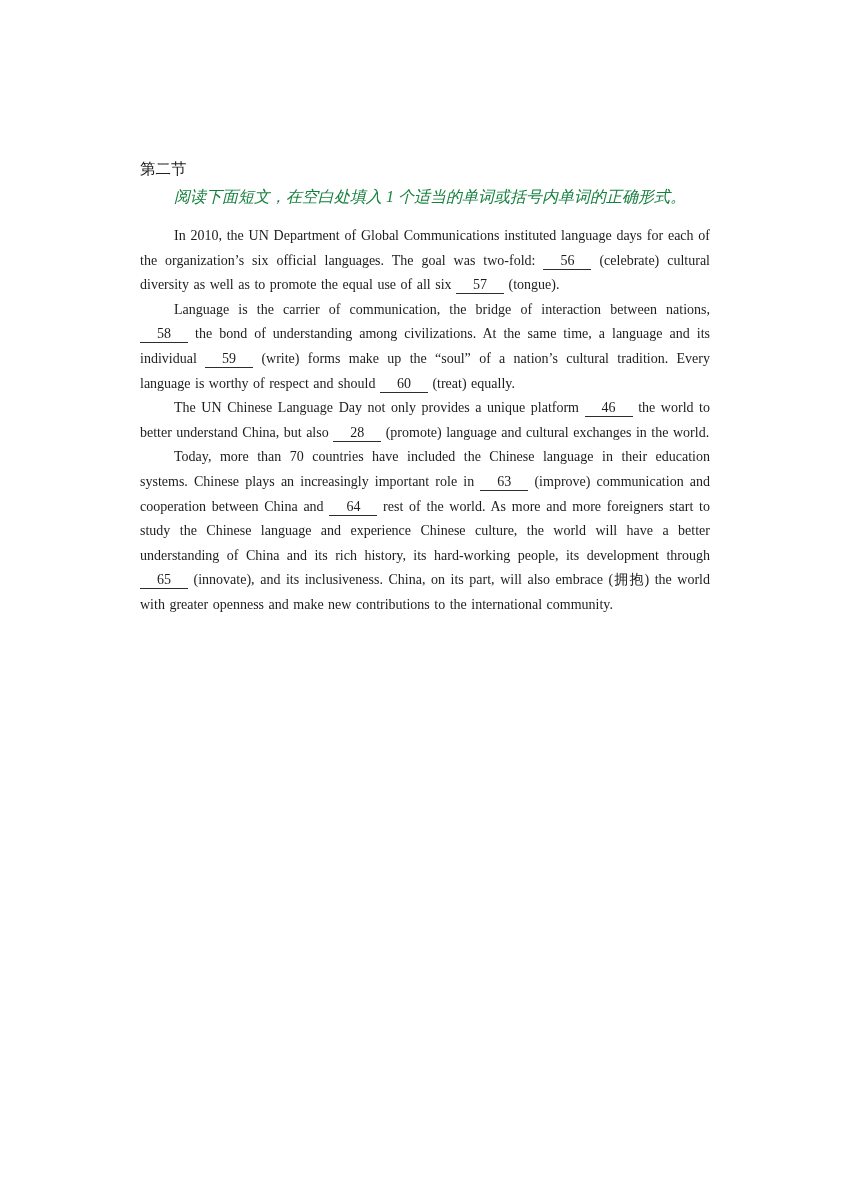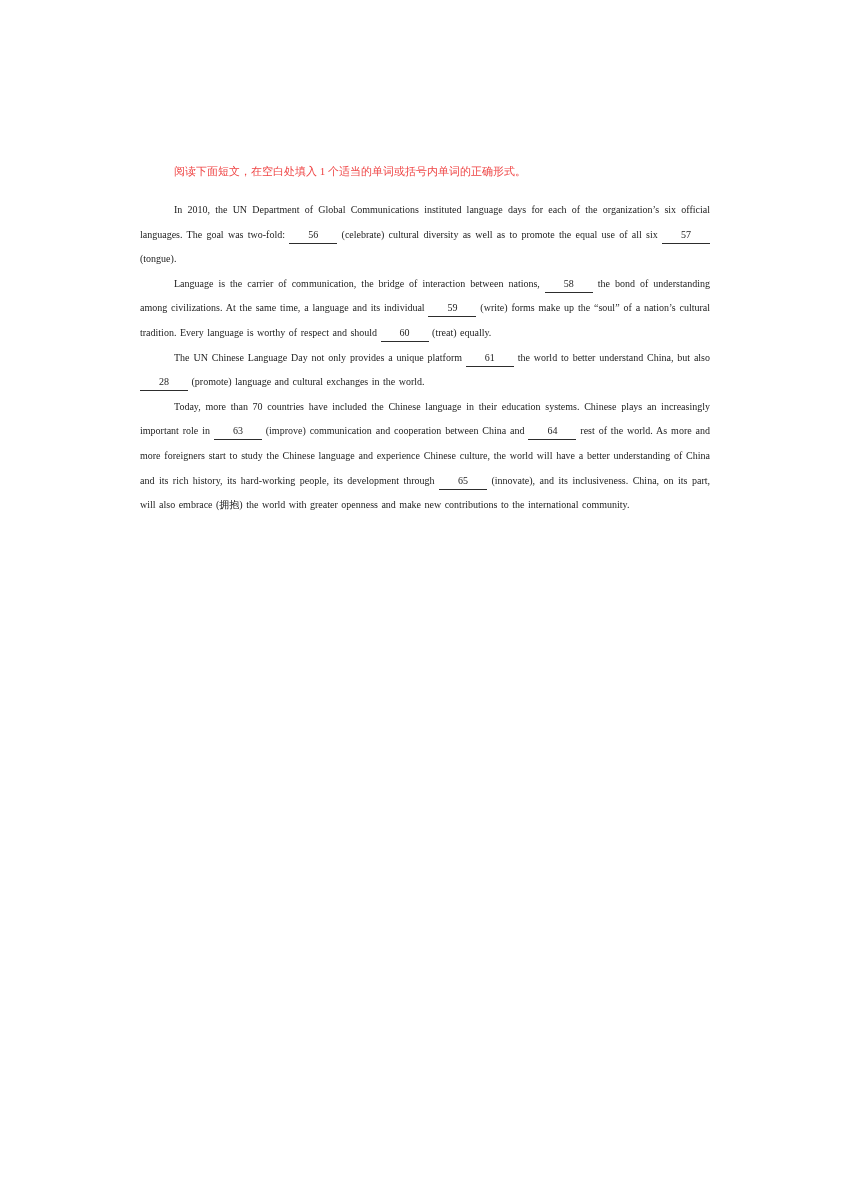--- a/index.html
+++ b/index.html
@@ -21,29 +21,30 @@
     left: 140px;
     top: 156px;
     width: 570px;
   }
   .section-label {
     font-size: 15.5px;
     line-height: 26px;
     color: #222222;
   }
   .instructions {
-    font-size: 11px;
+    font-size: 16px;
     line-height: 26px;
     padding-left: 34px;
     margin: 2px 0 14px 0;
-    color: #ef4444;
+    color: #15803d;
+    font-style: italic;
   }
   .passage p {
     margin: 0;
-    font-size: 10px;
+    font-size: 14px;
     line-height: 24.6px;
     text-align: justify;
     text-indent: 34px;
     color: #1c1c1c;
     word-spacing: 1px;
   }
   .blank {
     display: inline-block;
     text-indent: 0;
     min-width: 20px;
@@ -51,21 +52,22 @@
     text-align: center;
     border-bottom: 1.3px solid #2d2d2d;
     line-height: 17px;
   }
 </style>
 </head>
 <body>
 
 <div class="page">
   <div class="content">
+    <div class="section-label">第二节</div>
     <div class="instructions">阅读下面短文，在空白处填入 1 个适当的单词或括号内单词的正确形式。</div>
     <div class="passage">
         <p>In 2010, the UN Department of Global Communications instituted language days for each of the organization’s six official languages. The goal was two-fold: <span class="blank">56</span> (celebrate) cultural diversity as well as to promote the equal use of all six <span class="blank">57</span> (tongue).</p>
         <p>Language is the carrier of communication, the bridge of interaction between nations, <span class="blank">58</span> the bond of understanding among civilizations. At the same time, a language and its individual <span class="blank">59</span> (write) forms make up the “soul” of a nation’s cultural tradition. Every language is worthy of respect and should <span class="blank">60</span> (treat) equally.</p>
-        <p>The UN Chinese Language Day not only provides a unique platform <span class="blank">61</span> the world to better understand China, but also <span class="blank">28</span> (promote) language and cultural exchanges in the world.</p>
+        <p>The UN Chinese Language Day not only provides a unique platform <span class="blank">46</span> the world to better understand China, but also <span class="blank">28</span> (promote) language and cultural exchanges in the world.</p>
         <p>Today, more than 70 countries have included the Chinese language in their education systems. Chinese plays an increasingly important role in <span class="blank">63</span> (improve) communication and cooperation between China and <span class="blank">64</span> rest of the world. As more and more foreigners start to study the Chinese language and experience Chinese culture, the world will have a better understanding of China and its rich history, its hard-working people, its development through <span class="blank">65</span> (innovate), and its inclusiveness. China, on its part, will also embrace (拥抱) the world with greater openness and make new contributions to the international community.</p>
       </div>
   </div>
 </div>
 
 </body></html>

